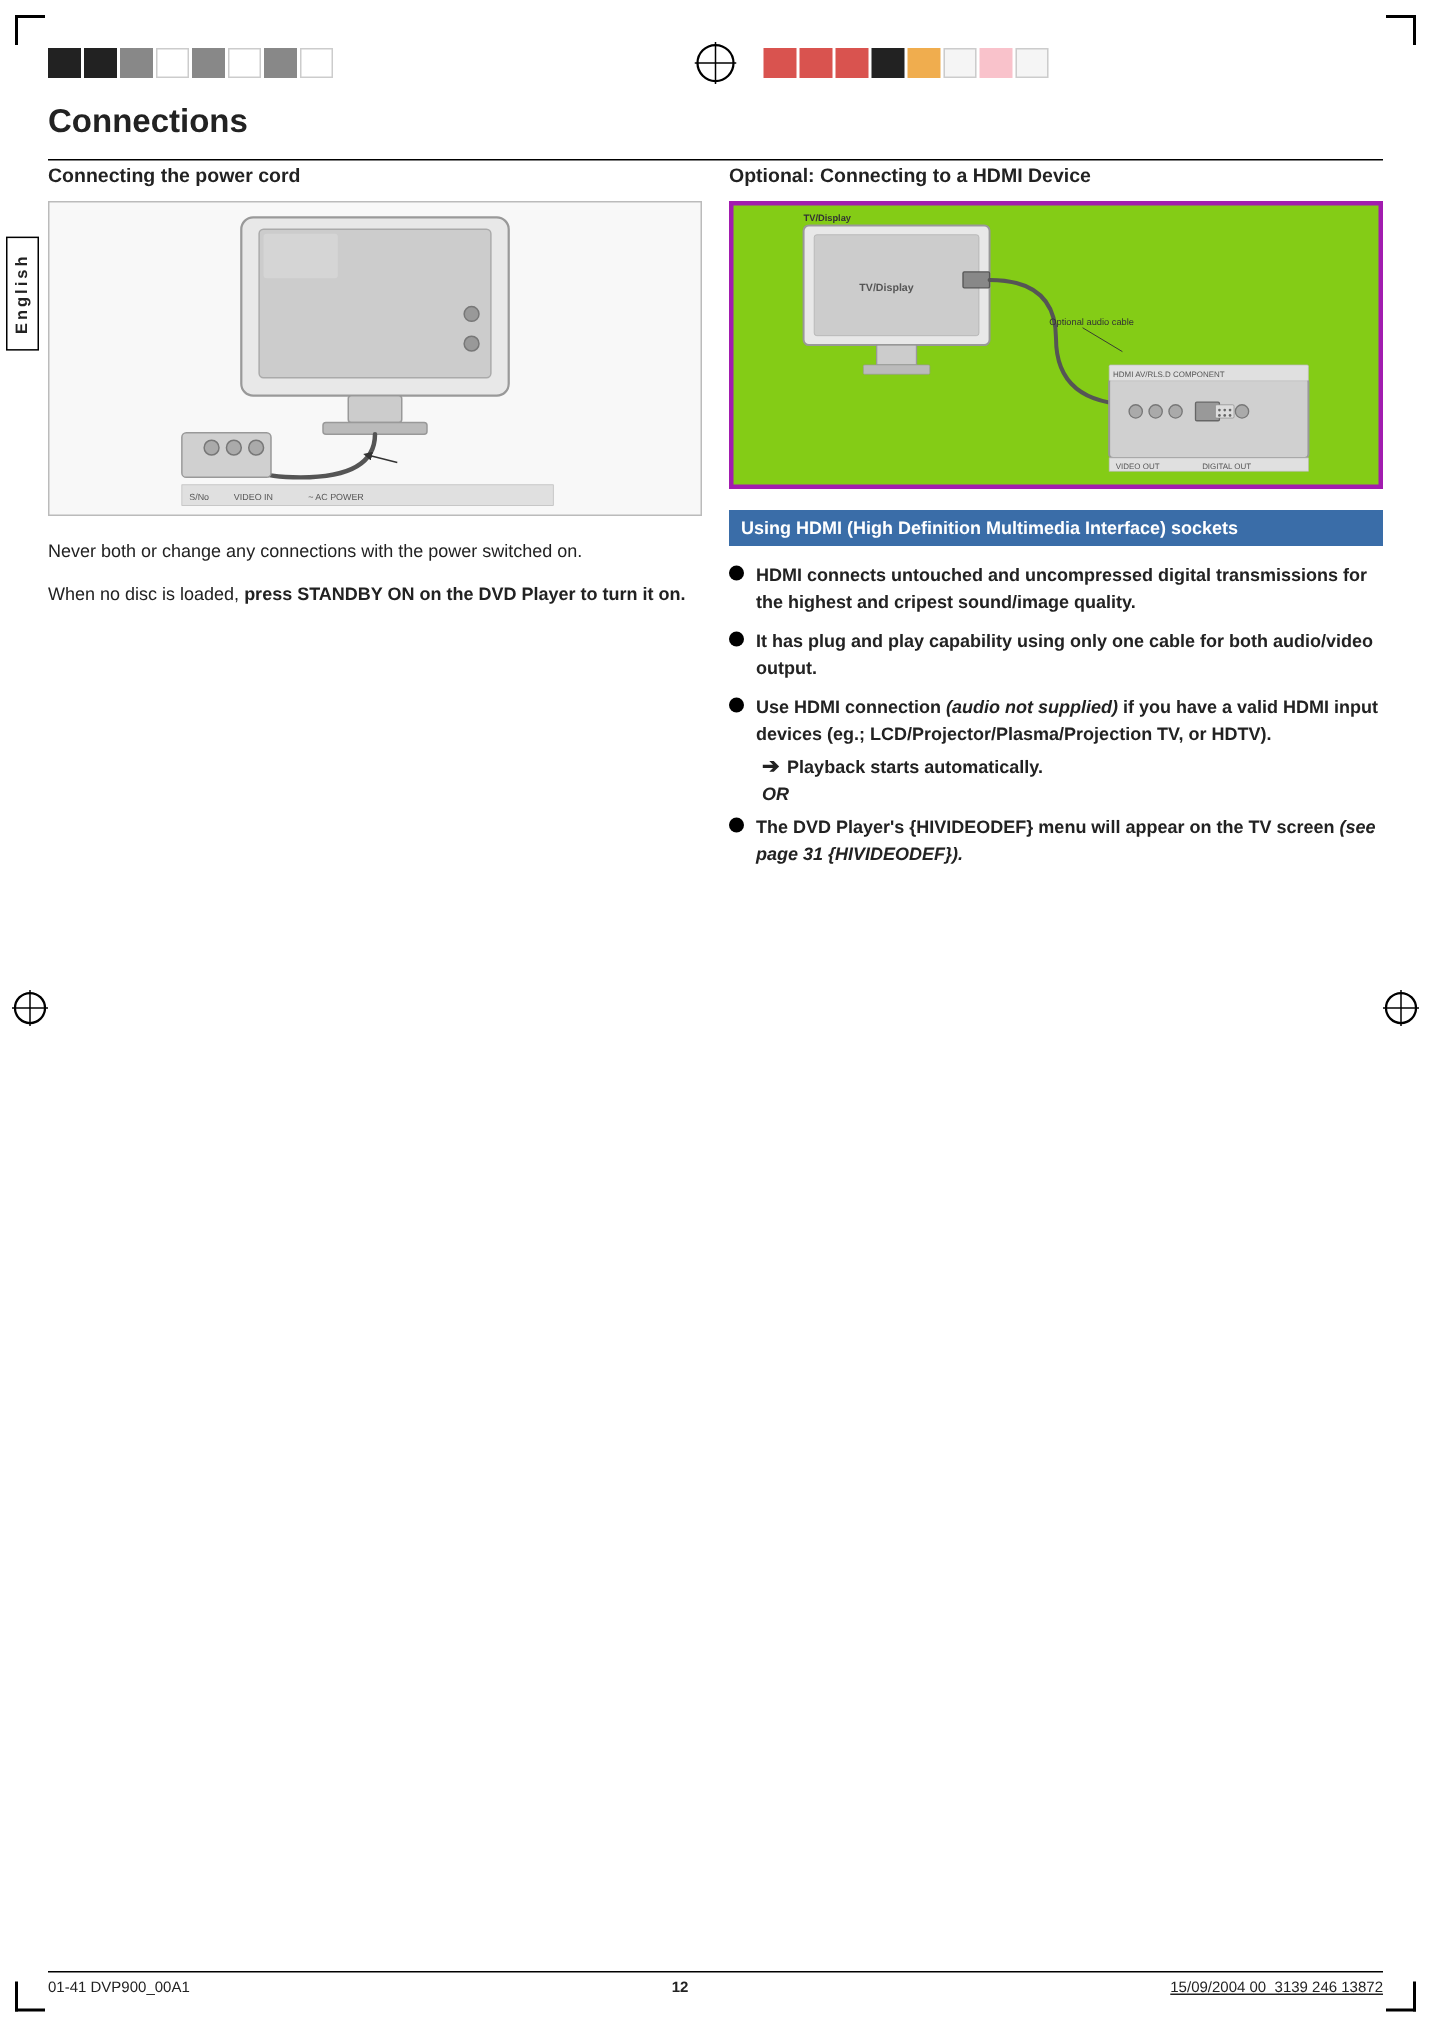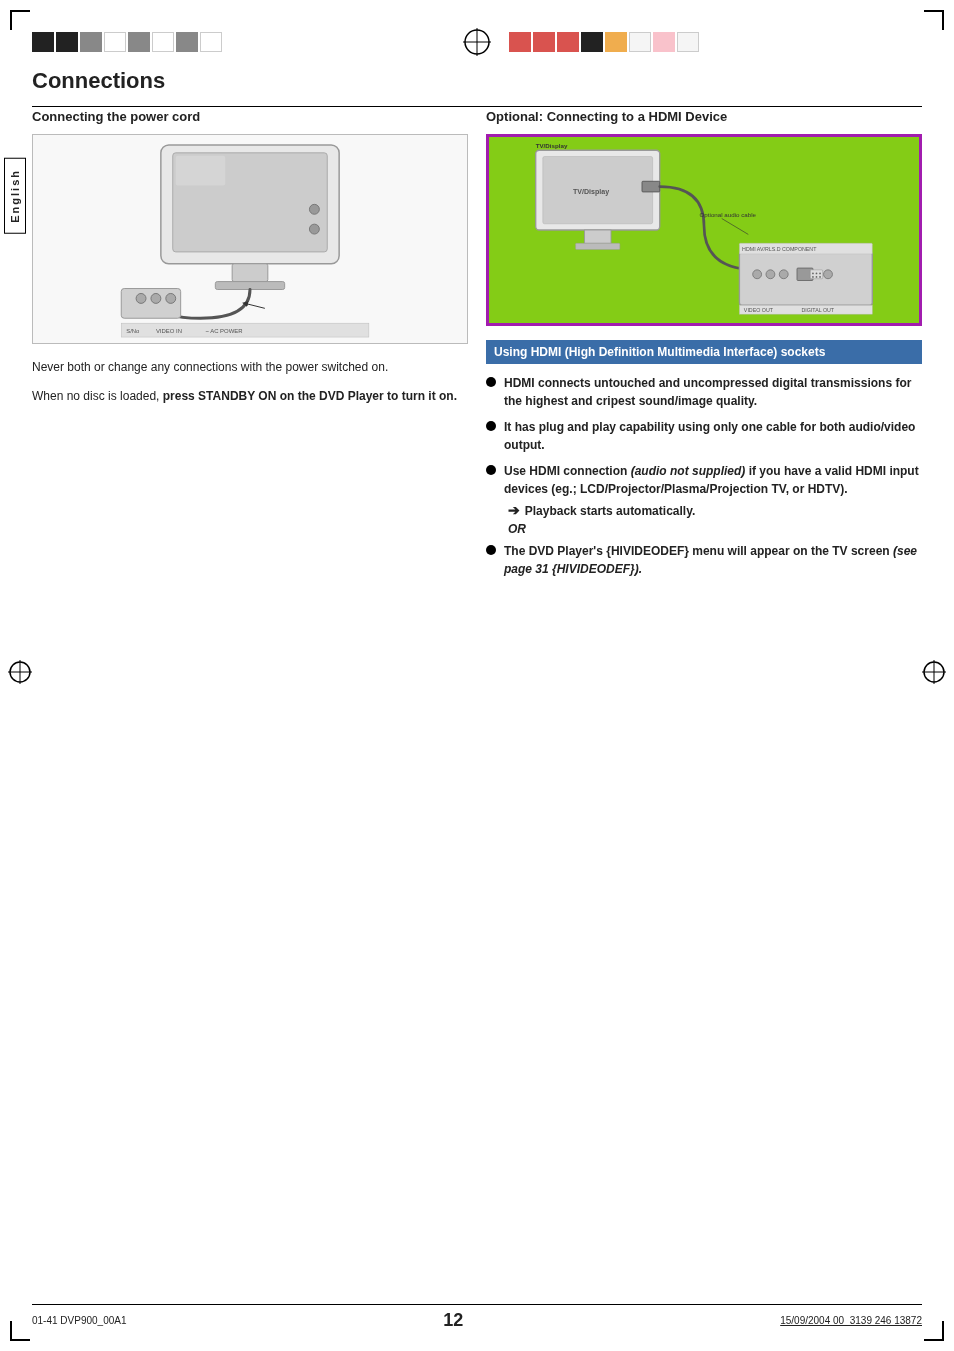--- a/index.html
+++ b/index.html
@@ -216,19 +216,19 @@
     <circle cx="12" cy="12" r="10" stroke="#000" stroke-width="1.5" fill="none"></circle>
     <line x1="12" y1="0" x2="12" y2="24" stroke="#000" stroke-width="1"></line>
     <line x1="0" y1="12" x2="24" y2="12" stroke="#000" stroke-width="1"></line>
   </svg>
 </div>
 
 <div style="position:absolute; bottom:20px; left:32px; right:32px;">
   <hr style="border:none; border-top:1px solid #000; margin-bottom:5px;">
   <div style="display:flex; justify-content:space-between; align-items:center;">
     <span style="font-size:10px;">01-41 DVP900_00A1</span>
-    <span style="font-size:18px; font-weight:bold;">12</span>
+    <span style="font-size:10px; font-weight:bold;">12</span>
     <span style="font-size:10px;text-decoration:underline;">15/09/2004  00_3139  246 13872</span>
   </div>
 </div>
 
 <div style="position:absolute; bottom:30px; left:32px; right:32px; display:flex; align-items:center; gap:18px;">
 </div>
 
 </body></html>

